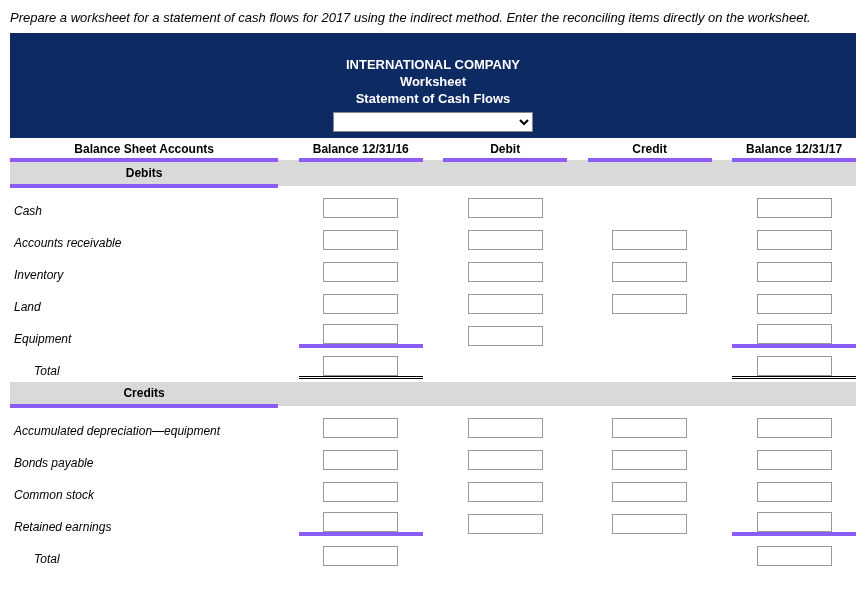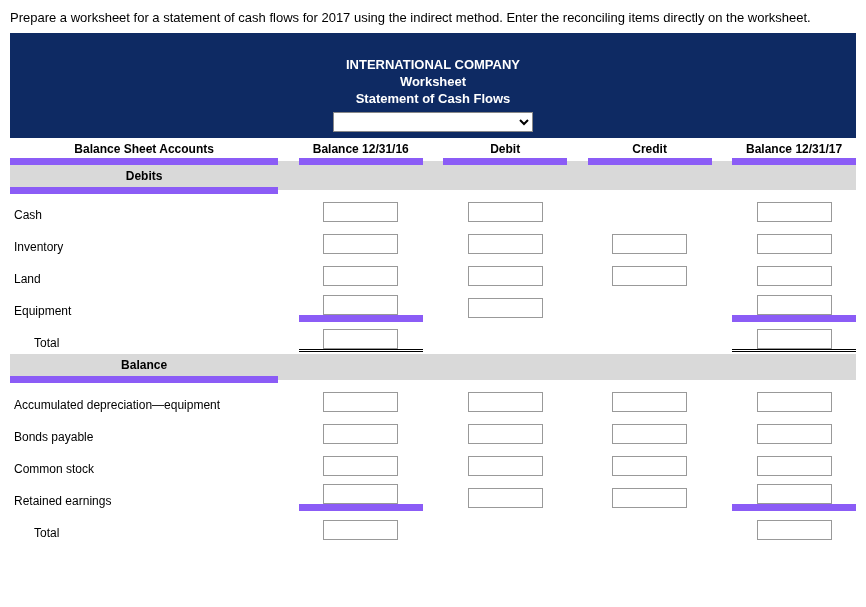--- a/index.html
+++ b/index.html
@@ -8,20 +8,21 @@
     padding: 10px;
     font-family: Verdana, Arial, sans-serif;
     font-size: 12px;
     background: #fff;
     color: #000;
     width: 866px;
   }
   .instruction {
     font-size: 13px;
     margin-bottom: 8px;
+    font-style: italic;
   }
   .worksheet {
     width: 846px;
   }
   .header-bar {
     background: #0e2a63;
     color: #fff;
     text-align: center;
     font-weight: bold;
     padding: 24px 0 4px 0;
@@ -55,31 +56,31 @@
     text-align: center;
     font-size: 12px;
     padding: 4px 0 2px 0;
   }
   .group-head td.span {
     font-weight: bold;
     text-align: center;
     border-bottom: 1px solid #000;
     padding: 4px 0 2px 0;
   }
-  .underline { border-bottom: 7px solid #8b5cf6; }
+  .underline { border-bottom: 4px solid #8b5cf6; }
 
   .section-bg { background: #d9d9d9; margin-top: 32px; }
   .section-label {
     font-weight: bold;
     text-align: center;
     padding: 4px 0;
   }
 
   .row td { height: 32px; }
-  .row .lbl { padding-left: 4px; font-size: 12px; }
+  .row .lbl { padding-left: 4px; font-size: 12px; font-style: italic; }
   .row .lbl.indent { padding-left: 24px; }
 
   input.cell {
     width: 75px;
     height: 20px;
     border: 1px solid #999;
     font-size: 11px;
     padding: 1px 2px;
     display: block;
     margin: 0 auto;
@@ -147,20 +148,39 @@
             <input class="cell" type="text" style="">
           </td>
       <td></td>
       <td></td>
       <td></td>
       <td>
             <input class="cell" type="text" style="">
           </td>
     </tr>
 
+    <tr class="row">
+      <td class="lbl">Accounts receivable</td>
+      <td></td>
+      <td>
+            <input class="cell" type="text" style="">
+          </td>
+      <td></td>
+      <td>
+            <input class="cell" type="text" style="">
+          </td>
+      <td></td>
+      <td>
+            <input class="cell" type="text" style="">
+          </td>
+      <td></td>
+      <td>
+            <input class="cell" type="text" style="">
+          </td>
+    </tr>
 
     <tr class="row">
       <td class="lbl">Inventory</td>
       <td></td>
       <td>
             <input class="cell" type="text" style="">
           </td>
       <td></td>
       <td>
             <input class="cell" type="text" style="">
@@ -234,21 +254,21 @@
       <td class="dbl-line-top" style="height:4px"></td>
       <td></td>
           <td></td>
           <td></td>
           <td></td>
           <td></td>
       <td class="dbl-line-top" style="height:4px"></td>
     </tr>
 
     <tr class="section-bg">
-      <td class="section-label underline">Balance</td>
+      <td class="section-label underline">Credits</td>
       <td class="section-bg" colspan="8"></td>
     </tr>
 
     <tr class="row">
       <td class="lbl">Accumulated depreciation—equipment</td>
       <td></td>
       <td>
             <input class="cell" type="text" style="">
           </td>
       <td></td>

